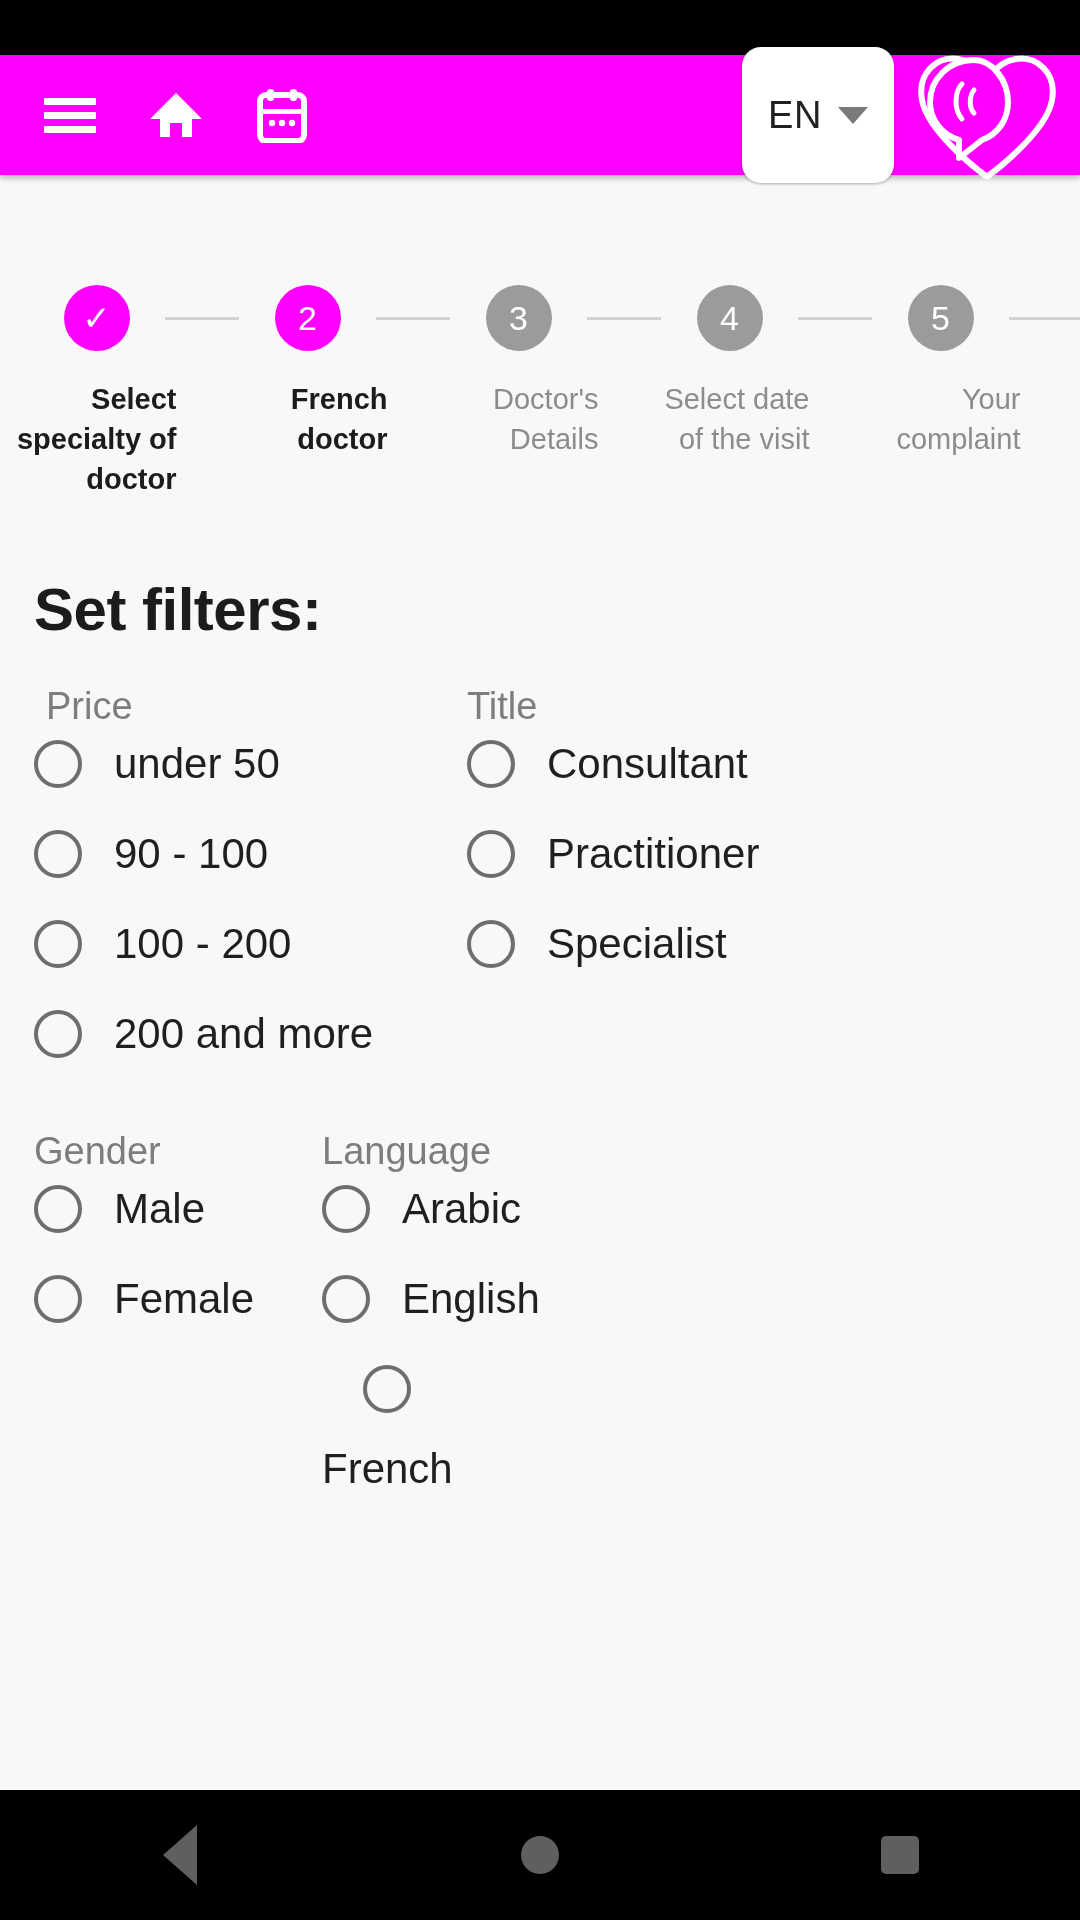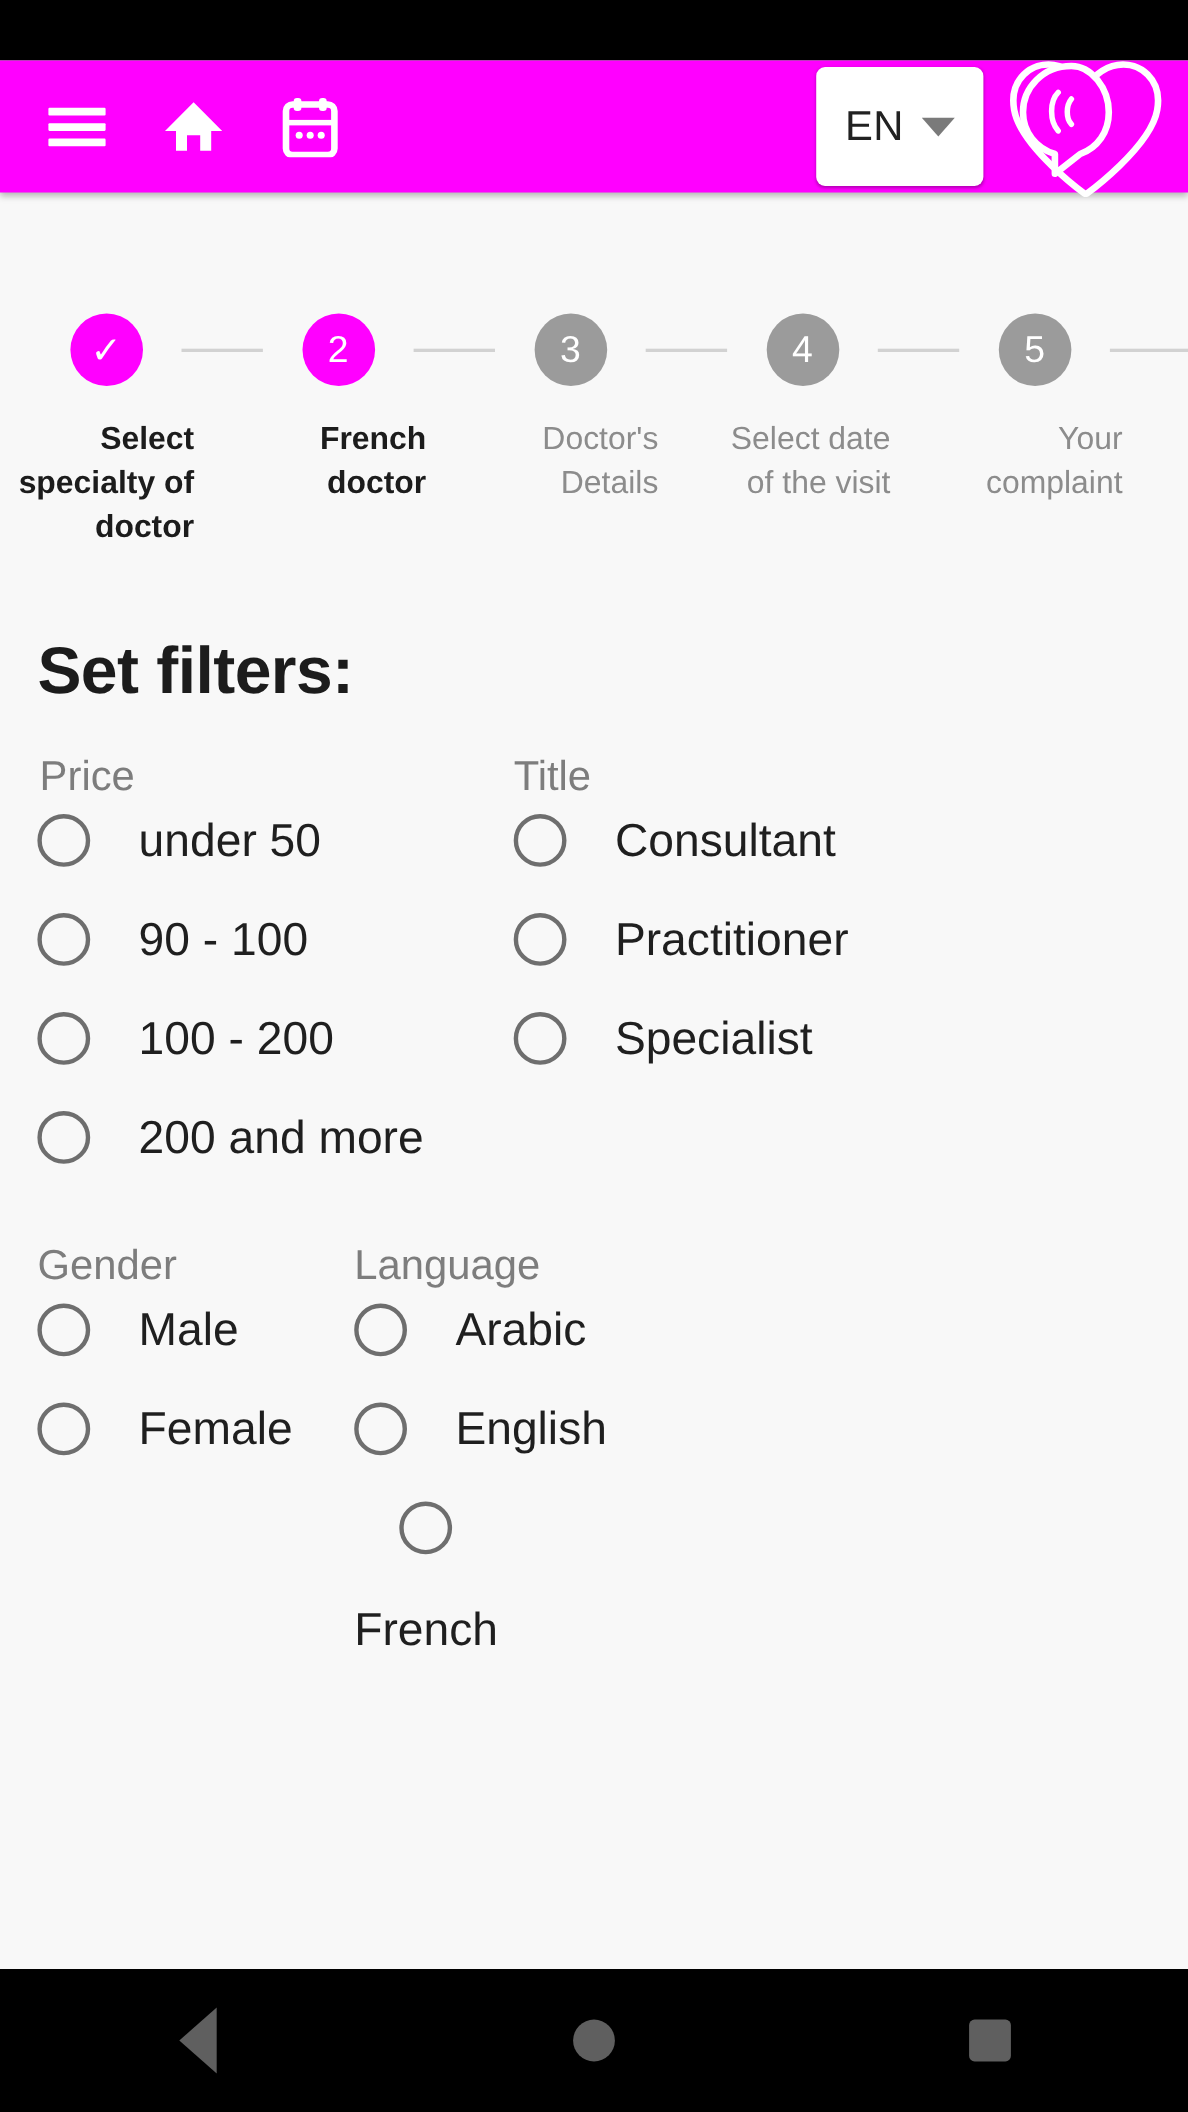--- a/index.html
+++ b/index.html
@@ -29,23 +29,23 @@
     display:flex; align-items:center; justify-content:center;
     cursor:pointer;
   }
   .icon-hamburger{ margin-left:40px; width:60px; height:60px; }
   .icon-home{ margin-left:48px; width:56px; height:56px;}
   .icon-cal{ margin-left:52px; width:52px; height:56px;}
 
   .hdr-spacer{ flex:1; }
 
   .lang-select{
-    width:152px; height:108px;
+    width:152px; height:136px;
     background:#ffffff;
-    border-radius:8px;
+    border-radius:19px;
     display:flex; align-items:center; justify-content:center;
     gap:16px;
     margin-right:18px;
     box-shadow:0 1px 3px rgba(0,0,0,0.3);
     cursor:pointer;
   }
   .lang-code{
     font-size:38px; color:#212121; letter-spacing:.5px;
   }
   .caret{
@@ -107,21 +107,21 @@
     letter-spacing:-0.5px;
   }
 
   
   .grp-label{
     position:absolute;
     font-size:38px; color:#7d7d7d; font-weight:normal;
   }
   .radio-row{
     position:absolute;
-    display:flex; align-items:center; gap:44px;
+    display:flex; align-items:center; gap:32px;
     cursor:pointer;
   }
   .radio{
     width:48px; height:48px; border-radius:50%;
     border:4px solid #6e6e6e; background:transparent;
     flex:0 0 auto;
   }
   .radio-label{
     font-size:42px; color:#1f1f1f;
   }
@@ -228,21 +228,21 @@
     <div class="step-col">
       <div class="step-circle todo">5</div>
       <div class="step-label dim">Your complaint</div>
     </div>
     <div class="connector"></div>
 
   </div>
 
   <div class="filters-title">Set filters:</div>
 
-  <div class="grp-label" style="top:510px; left:36px;">Price</div>
+  <div class="grp-label" style="top:510px; left:46px;">Price</div>
 
   <div class="radio-row" style="top:565px; left:34px;">
     <span class="radio"></span>
     <span class="radio-label">under 50</span>
   </div>
   <div class="radio-row" style="top:655px; left:34px;">
     <span class="radio"></span>
     <span class="radio-label">90 - 100</span>
   </div>
   <div class="radio-row" style="top:745px; left:34px;">

